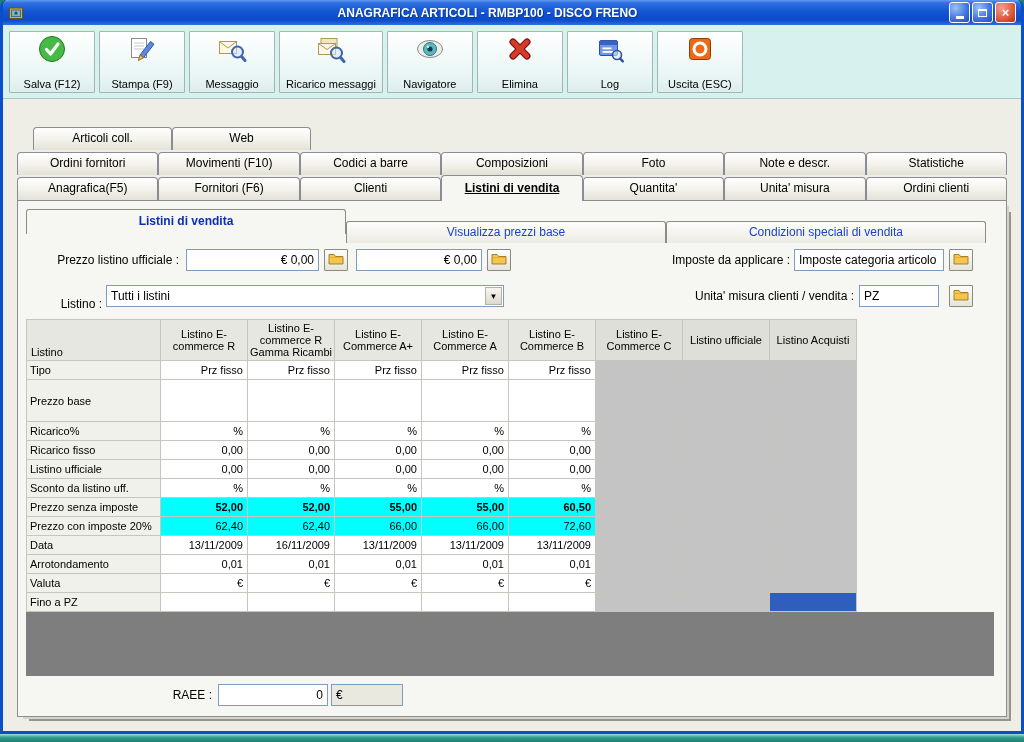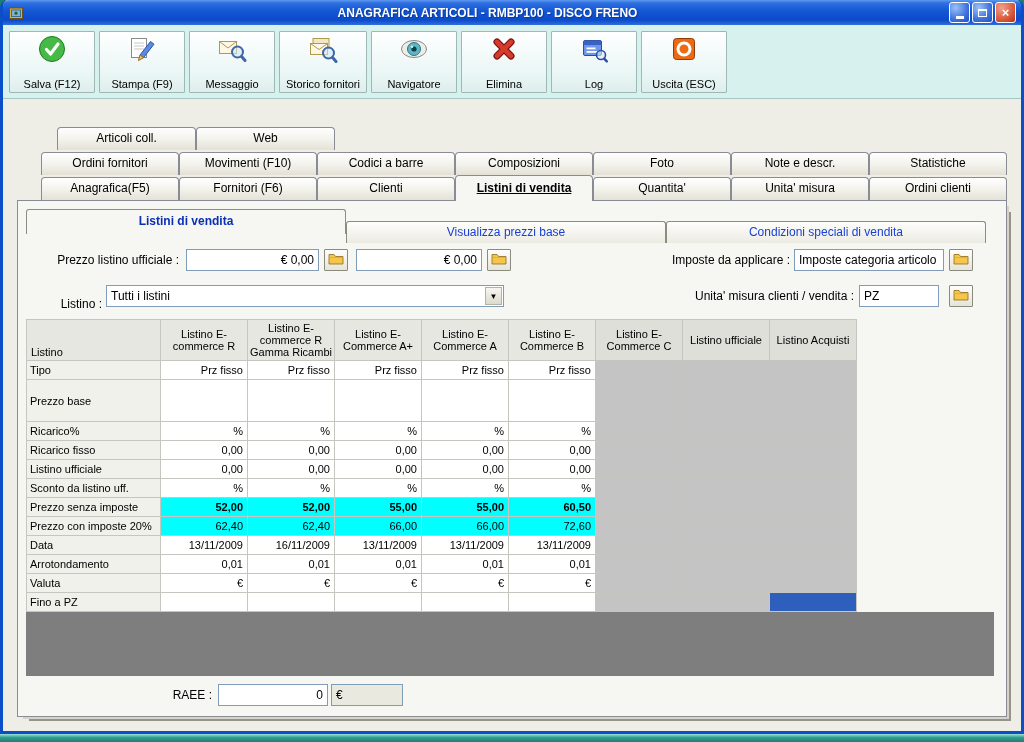--- a/index.html
+++ b/index.html
@@ -57,21 +57,21 @@
     min-width:86px;height:62px;padding:2px 6px;
     background:linear-gradient(#FFFFFF,#EAF6F5 70%,#DDEEEC);
     border:1px solid #9FB8B6;border-radius:1px;
     display:flex;flex-direction:column;align-items:center;justify-content:space-between;gap:14px;
     font-family:"Liberation Sans",sans-serif;
   }
   .tb-icon{width:30px;height:30px;display:inline-flex;}
   .tb-label{font-size:11px;color:#000;white-space:nowrap;}
 
   
-  .tabs-area{padding:26px 14px 0 14px;margin-left:24px;}
+  .tabs-area{padding:26px 14px 0 14px;}
   .tab-row{display:flex;height:25px;align-items:flex-end;}
   .tab-row.row1{margin-left:16px;}
   .tab{
     box-sizing:border-box;height:23px;line-height:21px;margin-top:2px;
     padding:0 10px;
     border:1px solid #898C95;border-bottom:none;
     border-radius:4px 4px 0 0;
     background:linear-gradient(#FFFFFF,#F2F1EA 55%,#E4E2D6);
     font-size:12px;text-align:center;white-space:nowrap;overflow:hidden;
   }
@@ -234,21 +234,21 @@
       <button class="tb-btn" data-interactable="true">
         <span class="tb-icon" data-interactable="false">
           <svg viewBox="0 0 30 30" width="30" height="30">
             <rect x="5" y="4.5" width="16" height="10" fill="#EFE7C8" stroke="#B09A50"></rect>
             <rect x="2.5" y="9.5" width="17" height="11" fill="#FDF7E3" stroke="#B09A50"></rect>
             <path d="M2.5 9.5l8.5 6 8.5-6" fill="none" stroke="#B09A50"></path>
             <circle cx="20.5" cy="19" r="5.5" fill="rgba(210,230,250,0.55)" stroke="#3E66A8" stroke-width="2"></circle>
             <line x1="24.6" y1="23.6" x2="28" y2="27.5" stroke="#3E66A8" stroke-width="3" stroke-linecap="round"></line>
           </svg>
         </span>
-        <span class="tb-label" data-interactable="false">Storico fornitori</span>
+        <span class="tb-label" data-interactable="false">Ricarico messaggi</span>
       </button>
       <button class="tb-btn" data-interactable="true">
         <span class="tb-icon" data-interactable="false">
           <svg viewBox="0 0 30 30" width="30" height="30">
             <ellipse cx="15" cy="15" rx="12.5" ry="8.5" fill="#EDEDE8" stroke="#8a8a8a"></ellipse>
             <circle cx="15" cy="15" r="6.5" fill="#5FB6C4" stroke="#2B7683"></circle>
             <circle cx="15" cy="15" r="2.6" fill="#123E46"></circle>
             <circle cx="13" cy="12.8" r="1.2" fill="#CFEFF5"></circle>
           </svg>
         </span>

